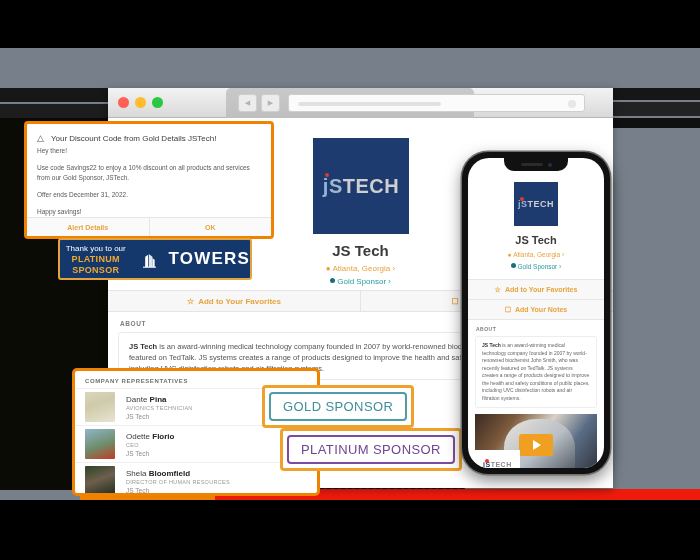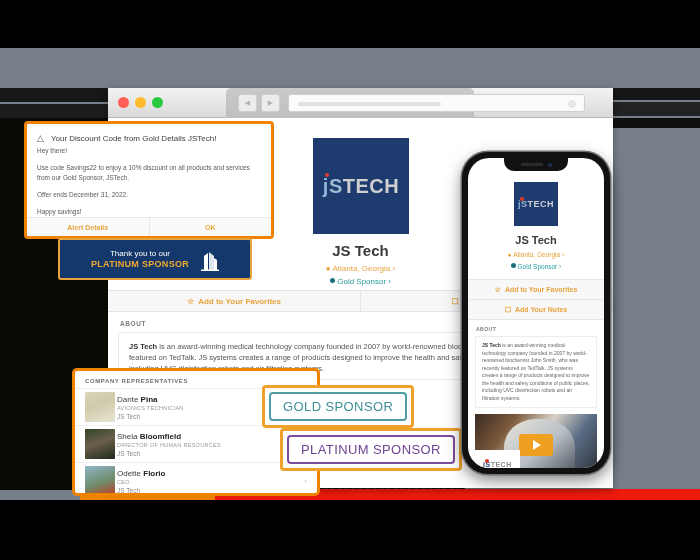--- a/index.html
+++ b/index.html
@@ -70,21 +70,21 @@
   .about-card b { color:#333; }
 
   .reps-lbl { position:absolute; left:12px; top:290px; font-size:6.5px; font-weight:bold;
               color:#7d7d7d; letter-spacing:.6px; }
 
   
   .reps-card { position:absolute; left:72px; top:368px; width:248px; height:128px;
                background:#fff; border:3px solid #ef8200; border-radius:5px; overflow:hidden; }
   .reps-card .rlbl { font-size:6px; font-weight:bold; color:#6f6f6f; letter-spacing:.6px;
                      padding:7px 0 4px 10px; }
-  .rep { display:flex; align-items:center; gap:2px; padding:3px 8px 3px 10px; position:relative;
+  .rep { display:flex; align-items:center; gap:11px; padding:3px 8px 3px 10px; position:relative;
          border-top:1px solid #efefef; }
   .rep:first-of-type{border-top:none}
   .avatar { width:30px; height:30px; flex:none; border-radius:1px; }
   .a1{background:linear-gradient(160deg,#d9d6bd 0%,#cfcaa9 40%,#e7e4d4 100%);}
   .a2{background:linear-gradient(160deg,#2d4428 0%,#6d5f4c 45%,#1e2a1c 100%);}
   .a3{background:linear-gradient(160deg,#8fb6c9 0%,#6f8c6a 55%,#c23a24 100%);}
   .rname{font-size:8px;color:#3b3b3b;}
   .rname b{color:#222;}
   .rrole{font-size:5.5px;color:#9a9a9a;letter-spacing:.3px;margin-top:1px;}
   .rco{font-size:6.5px;color:#8a8a8a;margin-top:2px;}
@@ -239,36 +239,36 @@
     <div class="rep">
       <div class="avatar a1"></div>
       <div>
         <div class="rname"><span>Dante </span><b>Pina</b></div>
         <div class="rrole">AVIONICS TECHNICIAN</div>
         <div class="rco">JS Tech</div>
       </div>
     </div>
 
     <div class="rep">
+      <div class="avatar a3"></div>
+      <div>
+        <div class="rname"><span>Odette </span><b>Florio</b></div>
+        <div class="rrole">CEO</div>
+        <div class="rco">JS Tech</div>
+      </div>
+      <span class="chev">›</span>
+    </div>
+
+    <div class="rep">
       <div class="avatar a2"></div>
       <div>
         <div class="rname"><span>Shela </span><b>Bloomfield</b></div>
         <div class="rrole">DIRECTOR OF HUMAN RESOURCES</div>
         <div class="rco">JS Tech</div>
       </div>
-    </div>
-
-    <div class="rep">
-      <div class="avatar a3"></div>
-      <div>
-        <div class="rname"><span>Odette </span><b>Florio</b></div>
-        <div class="rrole">CEO</div>
-        <div class="rco">JS Tech</div>
-      </div>
-      <span class="chev">›</span>
     </div>
   </div>
 
   <div class="alert">
     <div class="al-title">
       <span class="bell">△</span>
       <span>Your Discount Code from Gold Details JSTech!</span>
     </div>
     <div class="al-body">
       <p>Hey there!</p>
@@ -287,20 +287,21 @@
     <div class="tw-left">
       <div class="tw-thank">Thank you to our</div>
       <div class="tw-plat">PLATINUM SPONSOR</div>
     </div>
     <svg width="18" height="24" viewBox="0 0 18 24">
       <path d="M3 23V9l4-3v17z" fill="#fff"></path>
       <path d="M8 23V5l5 4v14z" fill="#dfe6ef"></path>
       <path d="M13 23V11l3 2v10z" fill="#fff"></path>
       <rect x="0" y="22.5" width="18" height="1.5" fill="#fff"></rect>
     </svg>
+    <div class="tw-name">TOWERS</div>
   </div>
 
   <div class="badge-wrap gold-wrap">
     <div class="badge gold">GOLD SPONSOR</div>
   </div>
   <div class="badge-wrap plat-wrap">
     <div class="badge plat">PLATINUM SPONSOR</div>
   </div>
 
   <div class="phone">

